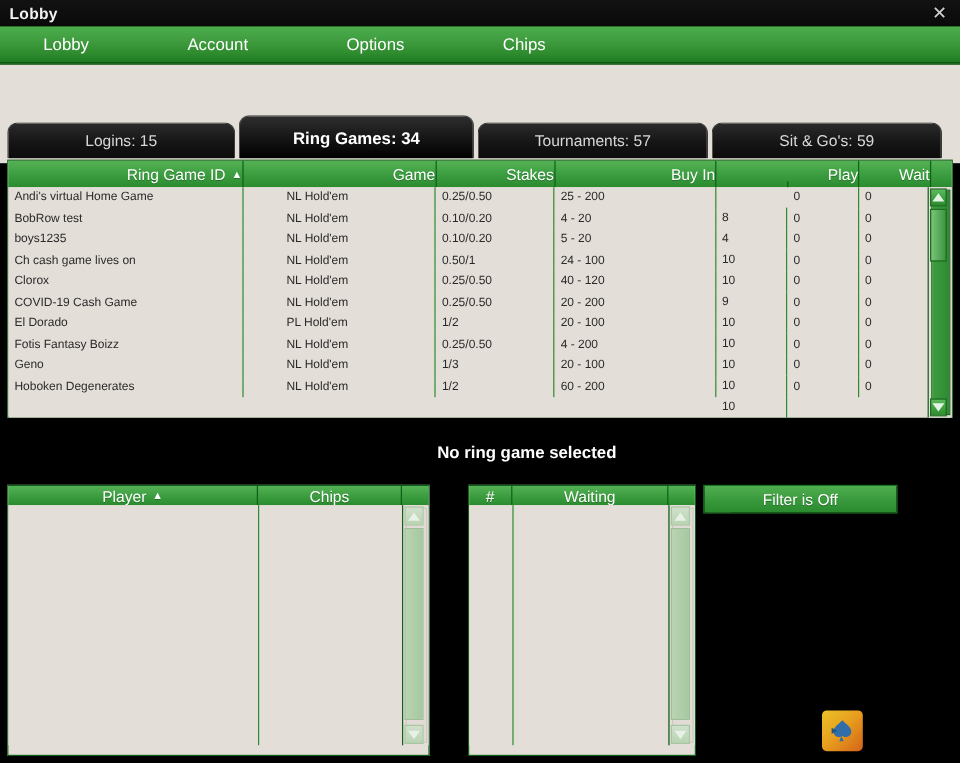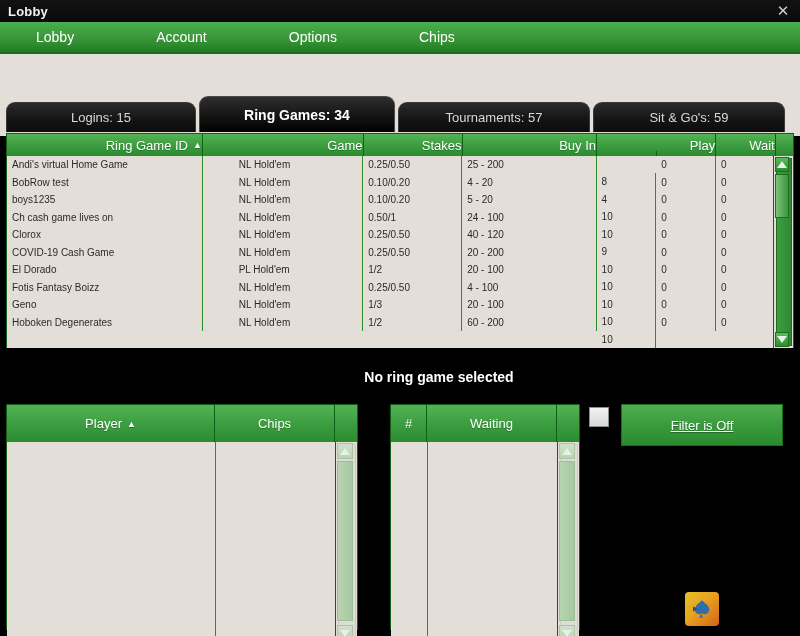--- a/index.html
+++ b/index.html
@@ -160,21 +160,21 @@
     color: #ffffff; font-size: 14px; font-weight: bold;
     background: #000000;
     margin-left: 39px;
   }
 
   
   .panel {
     position: absolute; background: #e4ded8; border: 1px solid #0f5f17;
   }
   .panel-head {
-    display: flex; height: 37px; width: 100%;
+    display: flex; height: 16px; width: 100%;
     background: linear-gradient(to bottom, #54b254 0%, #3fa043 45%, #2a8c2e 100%);
   }
   .panel-head .th {
     color: #ffffff; font-size: 13px;
     display: flex; align-items: center; justify-content: center;
     border-right: 1px solid #0f5f17; height: 100%; cursor: pointer;
     text-shadow: 0 1px 0 rgba(0,0,0,0.25);
   }
   .panel-body { position: relative; width: 100%; background: #e4ded8; }
 
@@ -233,29 +233,28 @@
 
   
   .filter-checkbox {
     position: absolute; left: 589px; top: 407px;
     width: 20px; height: 20px;
     background: linear-gradient(to bottom, #f2f2f2, #d8d8d8);
     border: 1px solid #8c8c8c;
     cursor: pointer;
   }
   .filter-button {
-    position: absolute; left: 621px; top: 404px;
-    width: 162px; height: 42px;
+    position: absolute; left: 586px; top: 404px;
+    width: 162px; height: 24px;
     background: linear-gradient(to bottom, #4fae4f 0%, #3a9b3e 50%, #2a8b2e 100%);
     border: 1px solid #1c6f21;
     color: #ffffff; font-size: 13px;
     display: flex; align-items: center; justify-content: center;
     cursor: pointer;
     text-shadow: 0 1px 0 rgba(0,0,0,0.3);
-    text-decoration: underline;
   }
 
   
   .fish-logo {
     position: absolute; left: 676px; top: 592px;
     display: flex; align-items: center; gap: 6px; flex-direction: column;
   }
   .fish-mark {
     width: 34px; height: 34px;
     background: linear-gradient(135deg, #e8c22a 0%, #e8a11e 45%, #d4631a 100%);
@@ -377,21 +376,21 @@
           <div class="td c3">20 - 100</div>
           <div class="td c4">10</div>
           <div class="td c5">0</div>
           <div class="td c6">0</div>
           <div class="td c7"></div>
         </div>
         <div class="rt-row">
           <div class="td c0">Fotis Fantasy Boizz</div>
           <div class="td c1">NL Hold'em</div>
           <div class="td c2">0.25/0.50</div>
-          <div class="td c3">4 - 100</div>
+          <div class="td c3">4 - 200</div>
           <div class="td c4">10</div>
           <div class="td c5">0</div>
           <div class="td c6">0</div>
           <div class="td c7"></div>
         </div>
         <div class="rt-row">
           <div class="td c0">Geno</div>
           <div class="td c1">NL Hold'em</div>
           <div class="td c2">1/3</div>
           <div class="td c3">20 - 100</div>

